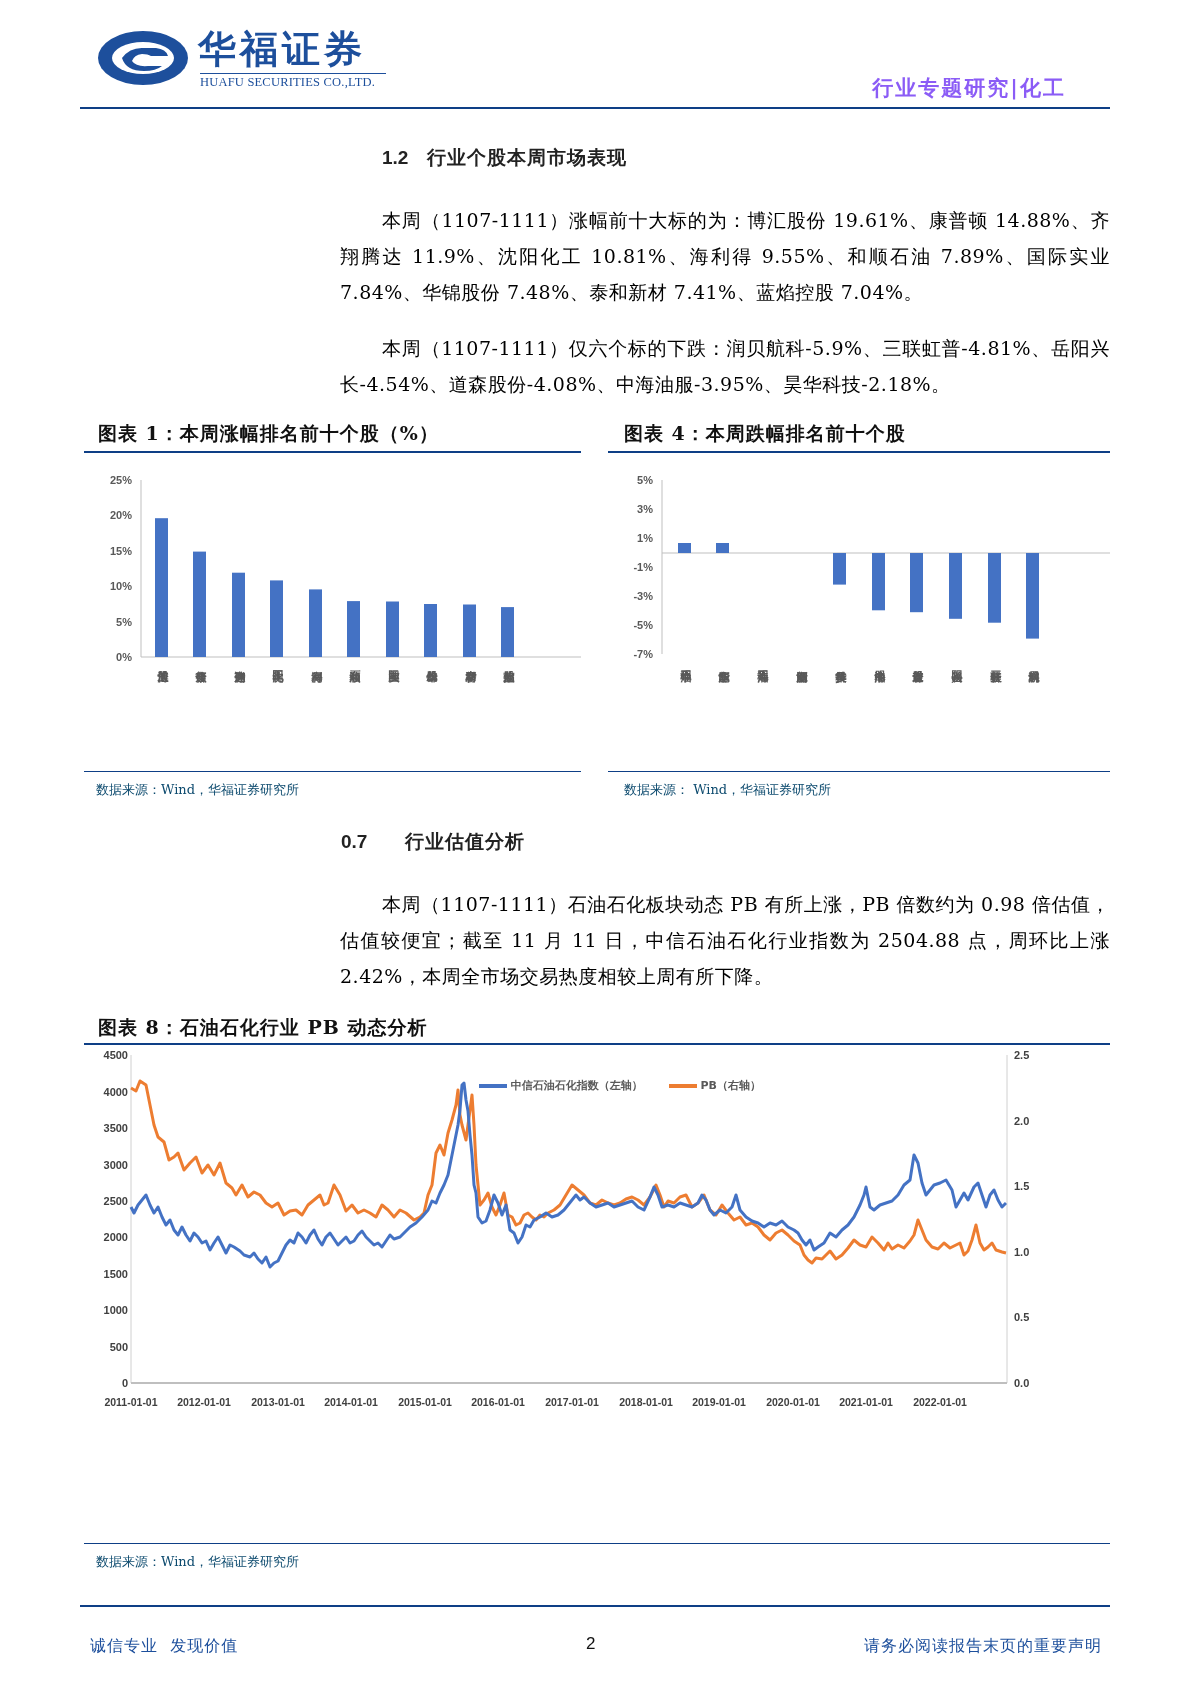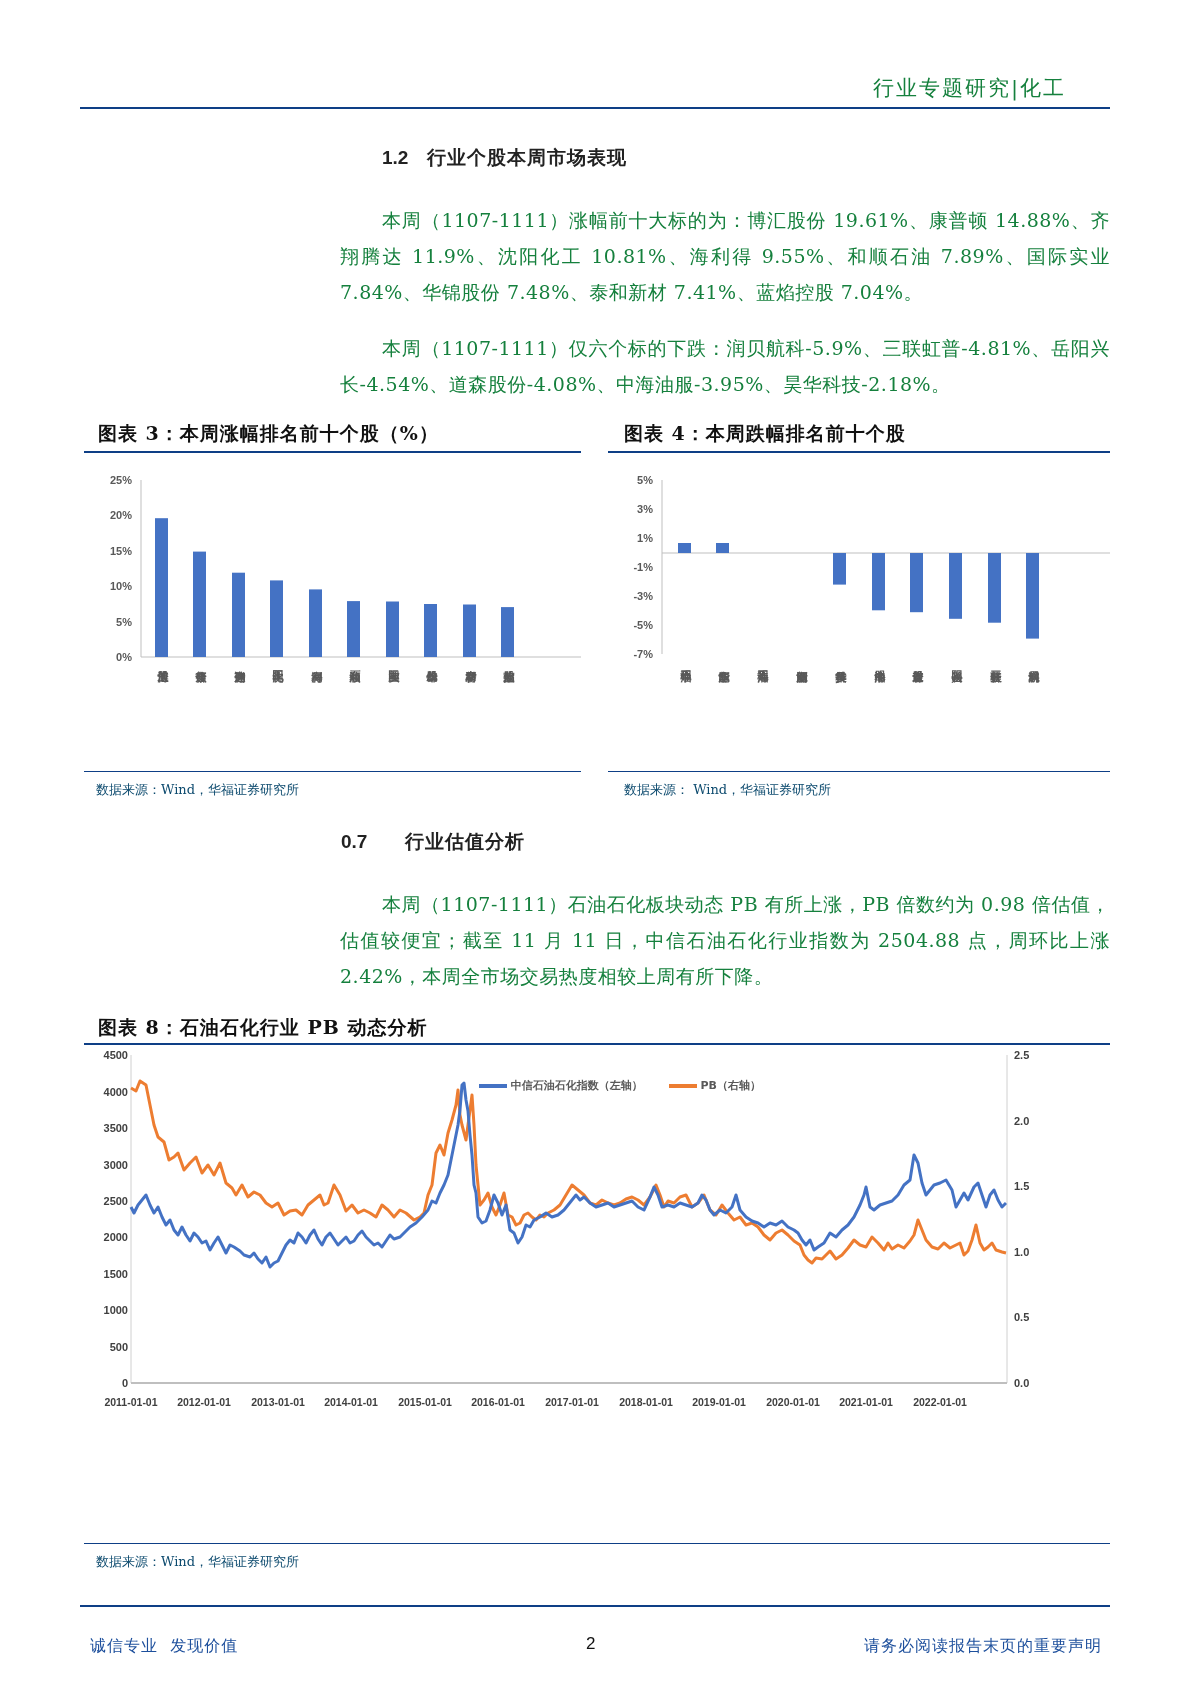--- a/index.html
+++ b/index.html
@@ -3,49 +3,60 @@
 <meta charset="utf-8">
 <style>
   * { margin:0; padding:0; box-sizing:border-box; }
   html, body { width:1190px; height:1683px; background:#ffffff; }
   body { position:relative; font-family:"DejaVu Serif","Liberation Serif",serif; color:#222; overflow:hidden; }
   .abs { position:absolute; }
   .sans { font-family:"Liberation Sans","DejaVu Sans",sans-serif; }
   .logo-text-cn { font-family:"DejaVu Serif",serif; font-weight:bold; color:#1d4f9c; font-size:38px; letter-spacing:4px; }
   .logo-text-en { font-family:"Liberation Serif",serif; color:#1d4f9c; font-size:12.5px; letter-spacing:0.2px; }
   .rule-blue { background:#0e3f86; }
-  .header-title { font-size:21px; color:#15803d; letter-spacing:2px; }
+  .header-title { font-size:21px; color:#8b5cf6; letter-spacing:2px;font-weight:bold; }
   .section-num { font-family:"Liberation Sans",sans-serif; font-weight:bold; font-size:19px; }
   .section-title { font-weight:bold; font-size:19px; letter-spacing:1px;font-family:Liberation Mono, monospace; }
-  .para { font-size:19px; line-height:36px; text-align:justify; color:#15803d; letter-spacing:0.5px; }
+  .para { font-size:19px; line-height:36px; text-align:justify; color:#000000; letter-spacing:0.5px; }
   .fig-title { font-weight:bold; font-size:19px; letter-spacing:1px; color:#111; }
   .src { font-size:13px; color:#0c4a6e; }
   .axis-lbl { font-family:"Liberation Sans",sans-serif; font-size:11px; font-weight:bold; color:#595959; }
   .cat-lbl { font-family:"DejaVu Sans",sans-serif; font-size:11px; font-weight:bold; color:#595959; writing-mode:vertical-rl; text-orientation:upright; letter-spacing:0px; line-height:12px; }
   .footer-text { font-size:16px; color:#1d4f9c; letter-spacing:1px; }
 </style>
 </head>
 <body>
 
 <div class="abs" style="left:0;top:0;width:1190px;height:110px;">
+  <div class="abs" style="left:96px;top:24px;width:290px;height:70px;">
+    <svg class="abs" style="left:0;top:5px;" width="94" height="58" viewBox="0 0 94 58">
+      <ellipse cx="47" cy="29" rx="45" ry="27" fill="#1d4f9c"></ellipse>
+      <ellipse cx="47" cy="29" rx="31" ry="16" fill="#fff"></ellipse>
+      <path d="M26 29 Q34 18 48 19 L60 19 Q70 20 72 27 L55 27 Q52 25 46 25 Q38 26 36 32 Q40 38 52 37 L66 37 Q60 42 48 42 Q30 42 26 29 Z" fill="#1d4f9c"></path>
+      <polygon points="47,29 58,29 52,35" fill="#fff"></polygon>
+    </svg>
+    <div class="abs logo-text-cn" style="left:102px;top:0px;white-space:nowrap;">华福证券</div>
+    <div class="abs" style="left:104px;top:49px;width:186px;height:1px;background:#1d4f9c;"></div>
+    <div class="abs logo-text-en" style="left:104px;top:51px;white-space:nowrap;">HUAFU SECURITIES CO.,LTD.</div>
+  </div>
   <div class="abs header-title" style="right:124px;top:74px;white-space:nowrap;">行业专题研究|化工</div>
   <div class="abs rule-blue" style="left:80px;top:107px;width:1030px;height:2px;"></div>
 </div>
 
 <div class="abs section-num" style="left:341px;top:147px;margin-left:41px;">1.2</div>
 <div class="abs section-title" style="left:427px;top:145px;">行业个股本周市场表现</div>
 
 <div class="abs para" style="left:340px;top:202px;width:770px;text-indent:42px;">
   <span>本周（1107-1111）涨幅前十大标的为：博汇股份 19.61%、康普顿 14.88%、齐翔腾达 11.9%、沈阳化工 10.81%、海利得 9.55%、和顺石油 7.89%、国际实业 7.84%、华锦股份 7.48%、泰和新材 7.41%、蓝焰控股 7.04%。</span>
 </div>
 <div class="abs para" style="left:340px;top:330px;width:770px;text-indent:42px;">
   <span>本周（1107-1111）仅六个标的下跌：润贝航科-5.9%、三联虹普-4.81%、岳阳兴长-4.54%、道森股份-4.08%、中海油服-3.95%、昊华科技-2.18%。</span>
 </div>
 
-<div class="abs fig-title" style="left:98px;top:421px;white-space:nowrap;">图表 3：本周涨幅排名前十个股（%）</div>
+<div class="abs fig-title" style="left:98px;top:421px;white-space:nowrap;">图表 1：本周涨幅排名前十个股（%）</div>
 <div class="abs rule-blue" style="left:84px;top:451px;width:497px;height:2px;"></div>
 <div class="abs" style="left:84px;top:455px;width:497px;height:310px;">
   <svg width="497" height="310" viewBox="0 0 497 310">
 
     <g class="axis-lbl" font-family="Liberation Sans, sans-serif" font-size="11" font-weight="bold" fill="#595959" text-anchor="end">
       <text x="48" y="29">25%</text>
       <text x="48" y="64">20%</text>
       <text x="48" y="100">15%</text>
       <text x="48" y="135">10%</text>
       <text x="48" y="171">5%</text>

